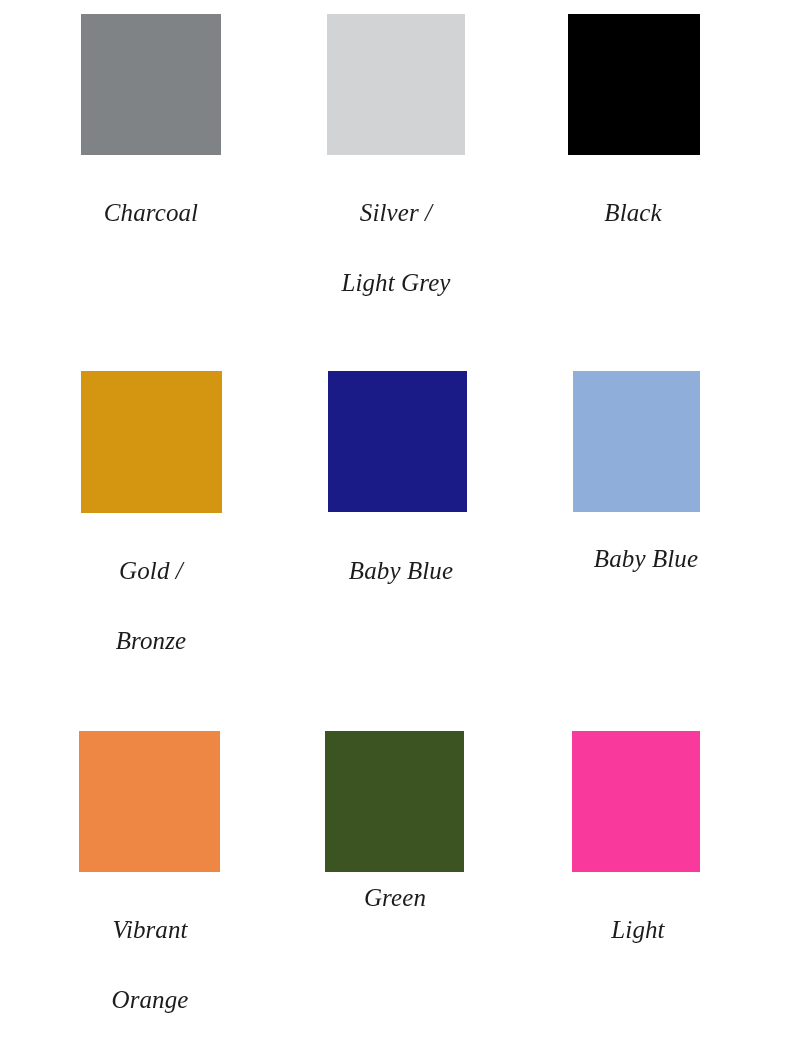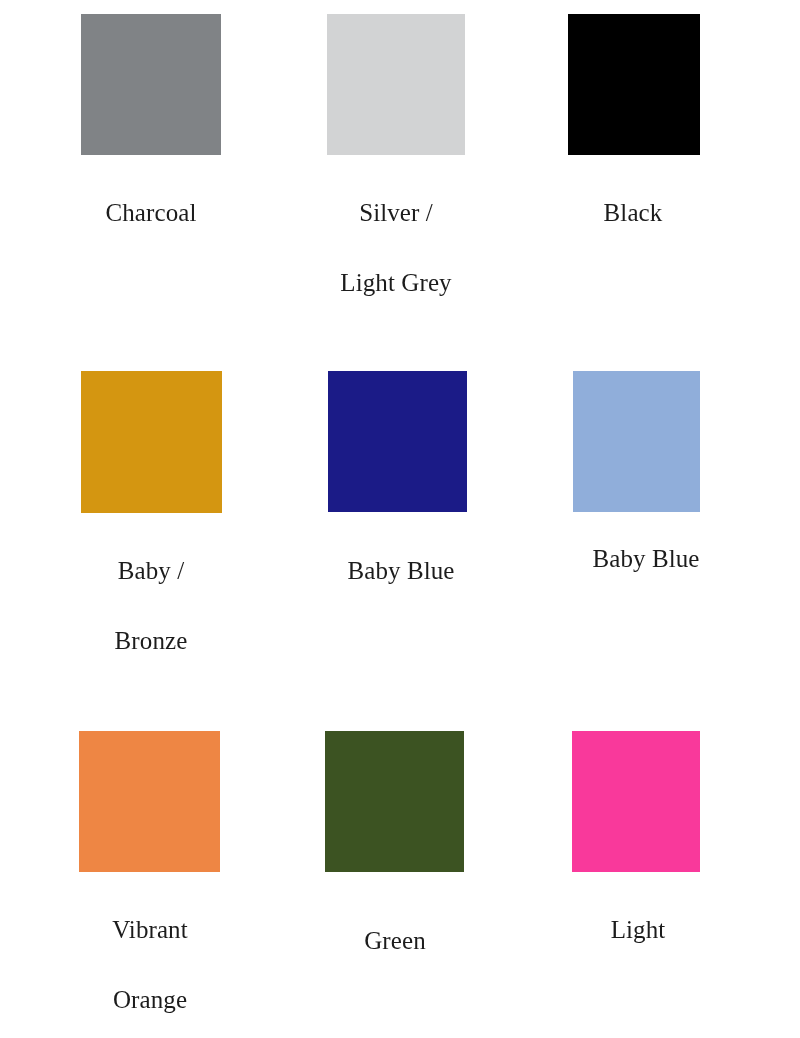--- a/index.html
+++ b/index.html
@@ -11,20 +11,21 @@
   body {
     font-family: "Liberation Serif", "DejaVu Serif", serif;
     color: #1a1a1a;
   }
   #page {
     position: relative;
     width: 700px;
     height: 1038px;
     background: #ffffff;
     overflow: hidden;
+    font-style: italic;
   }
   .swatch-cell {
     position: absolute;
   }
   .swatch {
     display: block;
     line-height: 0;
     font-size: 0;
   }
   .swatch-label {
@@ -50,38 +51,38 @@
         <div class="swatch" style="position: absolute; left: 327px; top: 14px; width: 138px; height: 141px; background: rgb(210, 211, 212);"></div>
         <div class="swatch-label" style="left: 266px; top: 178px; width: 260px;">Silver /
 Light Grey</div>
       </div>
       <div class="swatch-cell" style="left: 0px; top: 0px;">
         <div class="swatch" style="position: absolute; left: 568px; top: 14px; width: 141px; height: 141px; background: rgb(0, 0, 0);"></div>
         <div class="swatch-label" style="left: 503px; top: 178px; width: 260px;">Black</div>
       </div>
       <div class="swatch-cell" style="left: 0px; top: 0px;">
         <div class="swatch" style="position: absolute; left: 81px; top: 371px; width: 141px; height: 142px; background: rgb(212, 150, 17);"></div>
-        <div class="swatch-label" style="left: 21px; top: 536px; width: 260px;">Baby /
+        <div class="swatch-label" style="left: 21px; top: 536px; width: 260px;">Gold /
 Bronze</div>
       </div>
       <div class="swatch-cell" style="left: 0px; top: 0px;">
         <div class="swatch" style="position: absolute; left: 328px; top: 371px; width: 139px; height: 141px; background: rgb(27, 27, 135);"></div>
         <div class="swatch-label" style="left: 271px; top: 536px; width: 260px;">Baby Blue</div>
       </div>
       <div class="swatch-cell" style="left: 0px; top: 0px;">
         <div class="swatch" style="position: absolute; left: 573px; top: 371px; width: 140px; height: 141px; background: rgb(144, 174, 218);"></div>
         <div class="swatch-label" style="left: 516px; top: 524px; width: 260px;">Baby Blue</div>
       </div>
       <div class="swatch-cell" style="left: 0px; top: 0px;">
         <div class="swatch" style="position: absolute; left: 79px; top: 731px; width: 141px; height: 141px; background: rgb(238, 134, 68);"></div>
         <div class="swatch-label" style="left: 20px; top: 895px; width: 260px;">Vibrant
 Orange</div>
       </div>
       <div class="swatch-cell" style="left: 0px; top: 0px;">
         <div class="swatch" style="position: absolute; left: 325px; top: 731px; width: 139px; height: 141px; background: rgb(60, 83, 34);"></div>
-        <div class="swatch-label" style="left: 265px; top: 906px; width: 260px;">Green</div>
+        <div class="swatch-label" style="left: 265px; top: 863px; width: 260px;">Green</div>
       </div>
       <div class="swatch-cell" style="left: 0px; top: 0px;">
         <div class="swatch" style="position: absolute; left: 572px; top: 731px; width: 139px; height: 141px; background: rgb(249, 57, 155);"></div>
         <div class="swatch-label" style="left: 508px; top: 895px; width: 260px;">Light</div>
       </div>
     </div>
 </div>
 
 </body></html>

